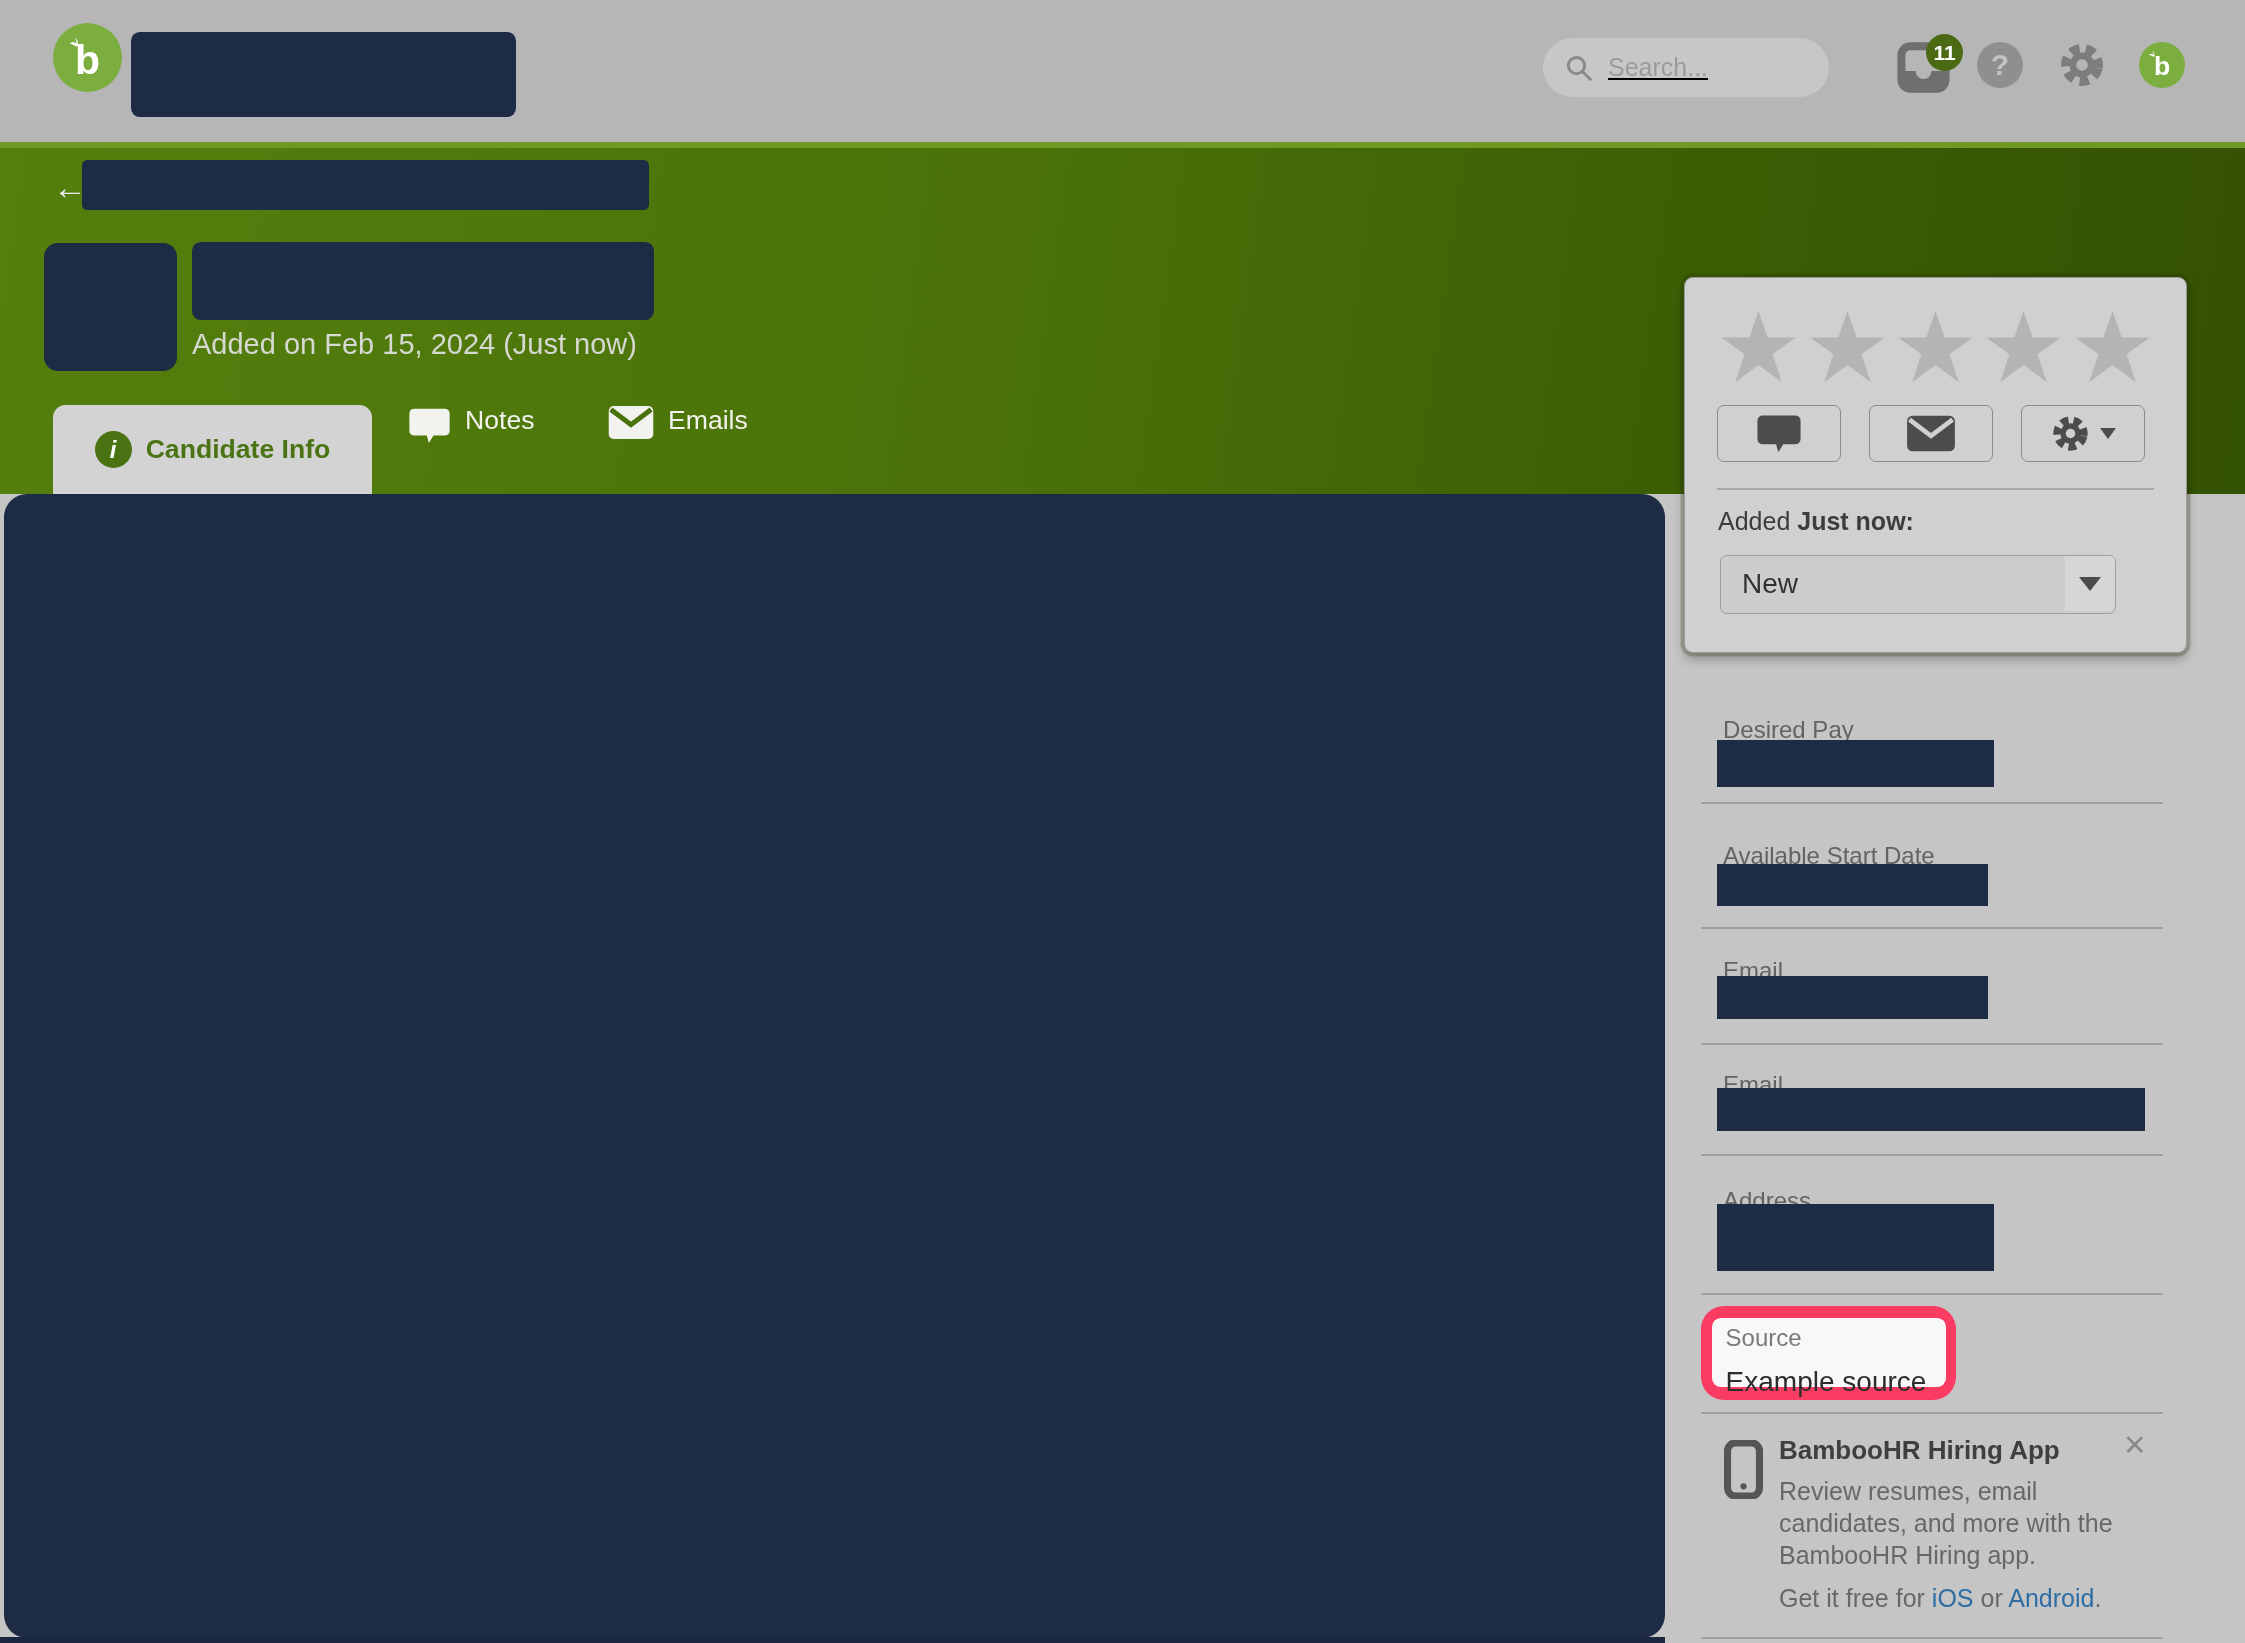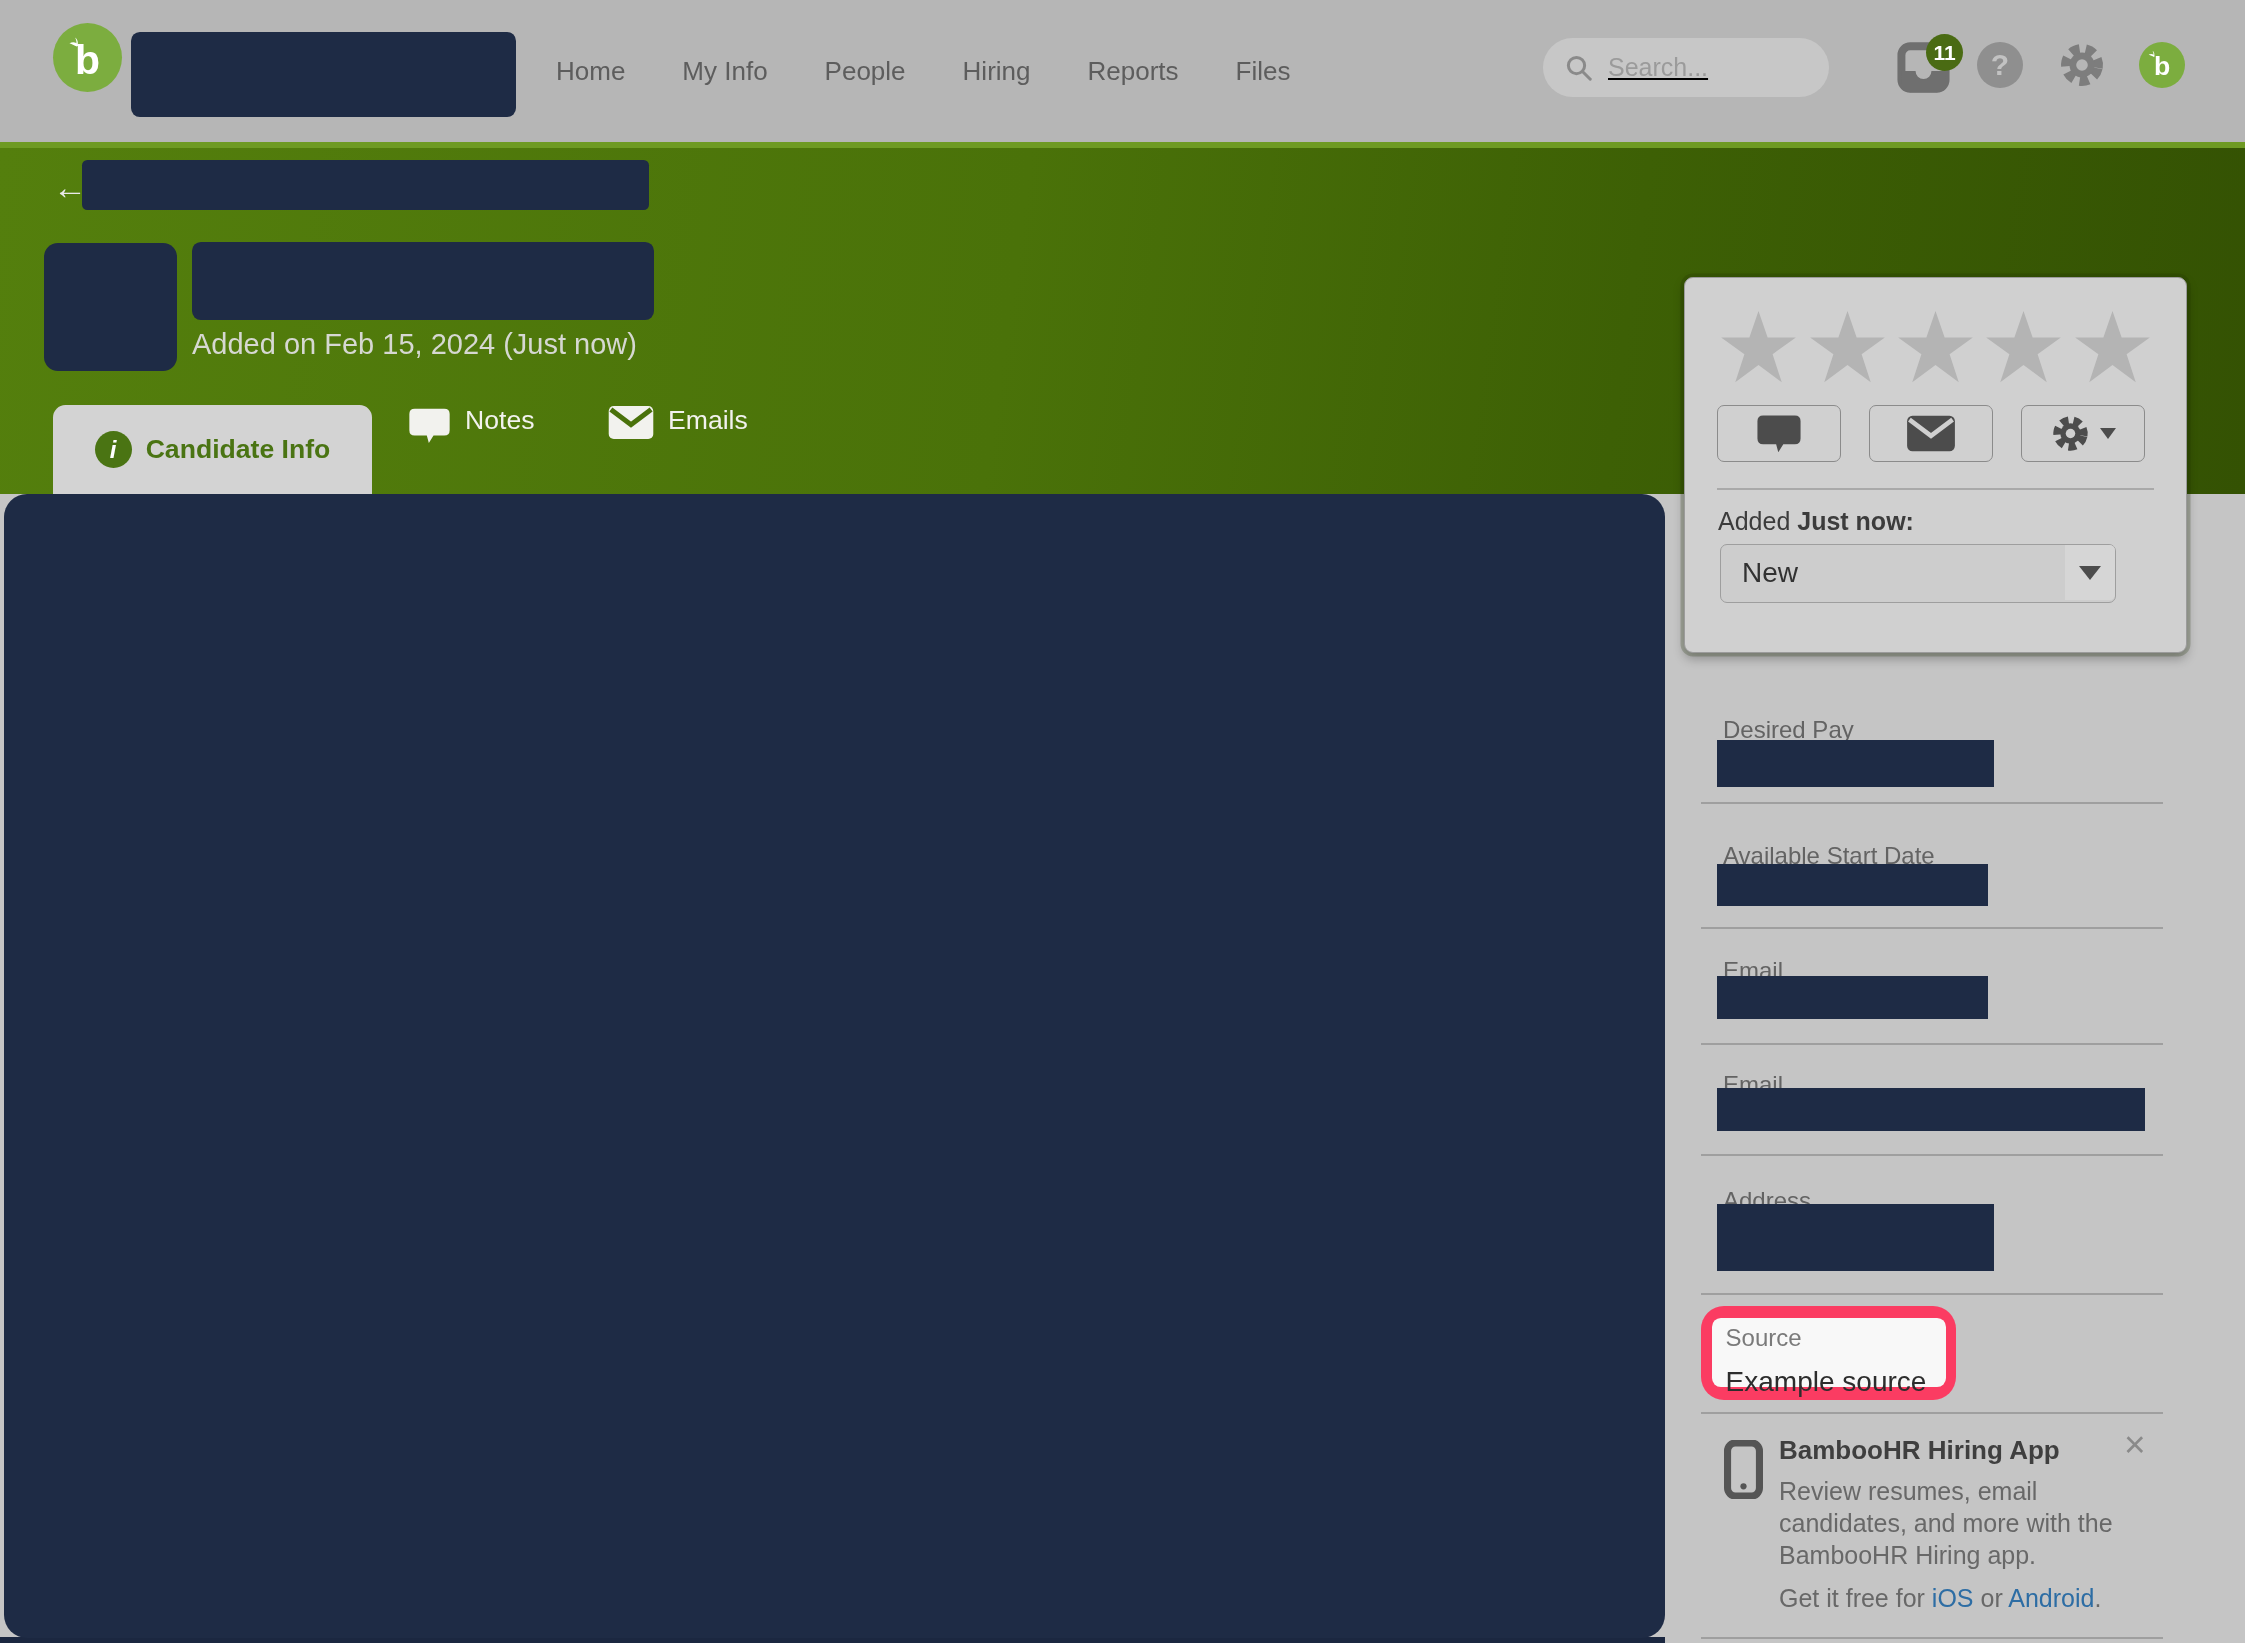--- a/index.html
+++ b/index.html
@@ -78,21 +78,21 @@
   .star { width:83px; height:83px; cursor:pointer; }
   .panel-buttons { position:absolute; left:32px; top:127px; display:flex; gap:28px; }
   .pbtn {
     width:124px; height:57px; border:1.8px solid #8b8b8b; border-radius:7px; background:transparent;
     display:flex; align-items:center; justify-content:center; gap:8.9px; cursor:pointer;
   }
   .panel-divider { position:absolute; left:32px; top:210px; width:437px; height:1.8px; background:#a9a9a9; }
   .added-line { position:absolute; left:33px; top:229px; font-size:25px; color:#3c3c3c; }
   .added-line b { font-weight:700; }
   .select {
-    position:absolute; left:35px; top:266px; width:396px; height:59px;
+    position:absolute; left:35px; top:277px; width:396px; height:59px;
     background:#cdcdcd; border:1.8px solid #9e9e9e; border-radius:7px; cursor:pointer;
   }
   .select-value { position:absolute; left:21px; top:11.5px; font-size:28px; color:#323232; }
   .select-caretzone {
     position:absolute; right:0; top:0; width:50px; height:55px; background:#d6d6d6;
     border-radius:0 5.3px 5.3px 0; display:flex; align-items:center; justify-content:center;
   }
   .caret-down { width:0; height:0; border-left:11.5px solid transparent; border-right:11.5px solid transparent; border-top:14px solid #4c4c4c; }
   
   .field-label { position:absolute; font-size:24px; color:#636363; }
@@ -124,28 +124,20 @@
   <div class="topnav">
     <div class="logo-circle">
       <svg class="logo-leaf" viewBox="0 0 24 24">
         <path d="M3 10 C8 8 12 9 14 13 L12 14 C8 12 5 11 3 10 Z" fill="#ffffff"></path>
         <path d="M10 3 C12 7 12 10 11 13 L13 13 C14 9 13 5 10 3 Z" fill="#ffffff"></path>
       </svg>
       <span class="logo-b">b</span>
     </div>
     <div class="redact" style="left:131px; top:32px; width:385px; height:85px; border-radius:8.9px;"></div>
 
-    <div class="nav-items">
-      <span class="nav-item">Home</span>
-      <span class="nav-item">My Info</span>
-      <span class="nav-item">People</span>
-      <span class="nav-item">Hiring</span>
-      <span class="nav-item">Reports</span>
-      <span class="nav-item">Files</span>
-    </div>
 
     <div class="search-pill">
       <svg width="30" height="30" viewBox="0 0 24 24">
         <circle cx="10" cy="10" r="6.5" fill="none" stroke="#8a8a8a" stroke-width="2.4"></circle>
         <line x1="15" y1="15" x2="21" y2="21" stroke="#8a8a8a" stroke-width="2.4" stroke-linecap="round"></line>
       </svg>
       <input type="text" placeholder="Search..." style="">
     </div>
 
     <svg class="nav-iconbtn" style="left:1896px; top:41px;" width="55" height="53" viewBox="0 0 62 60">

